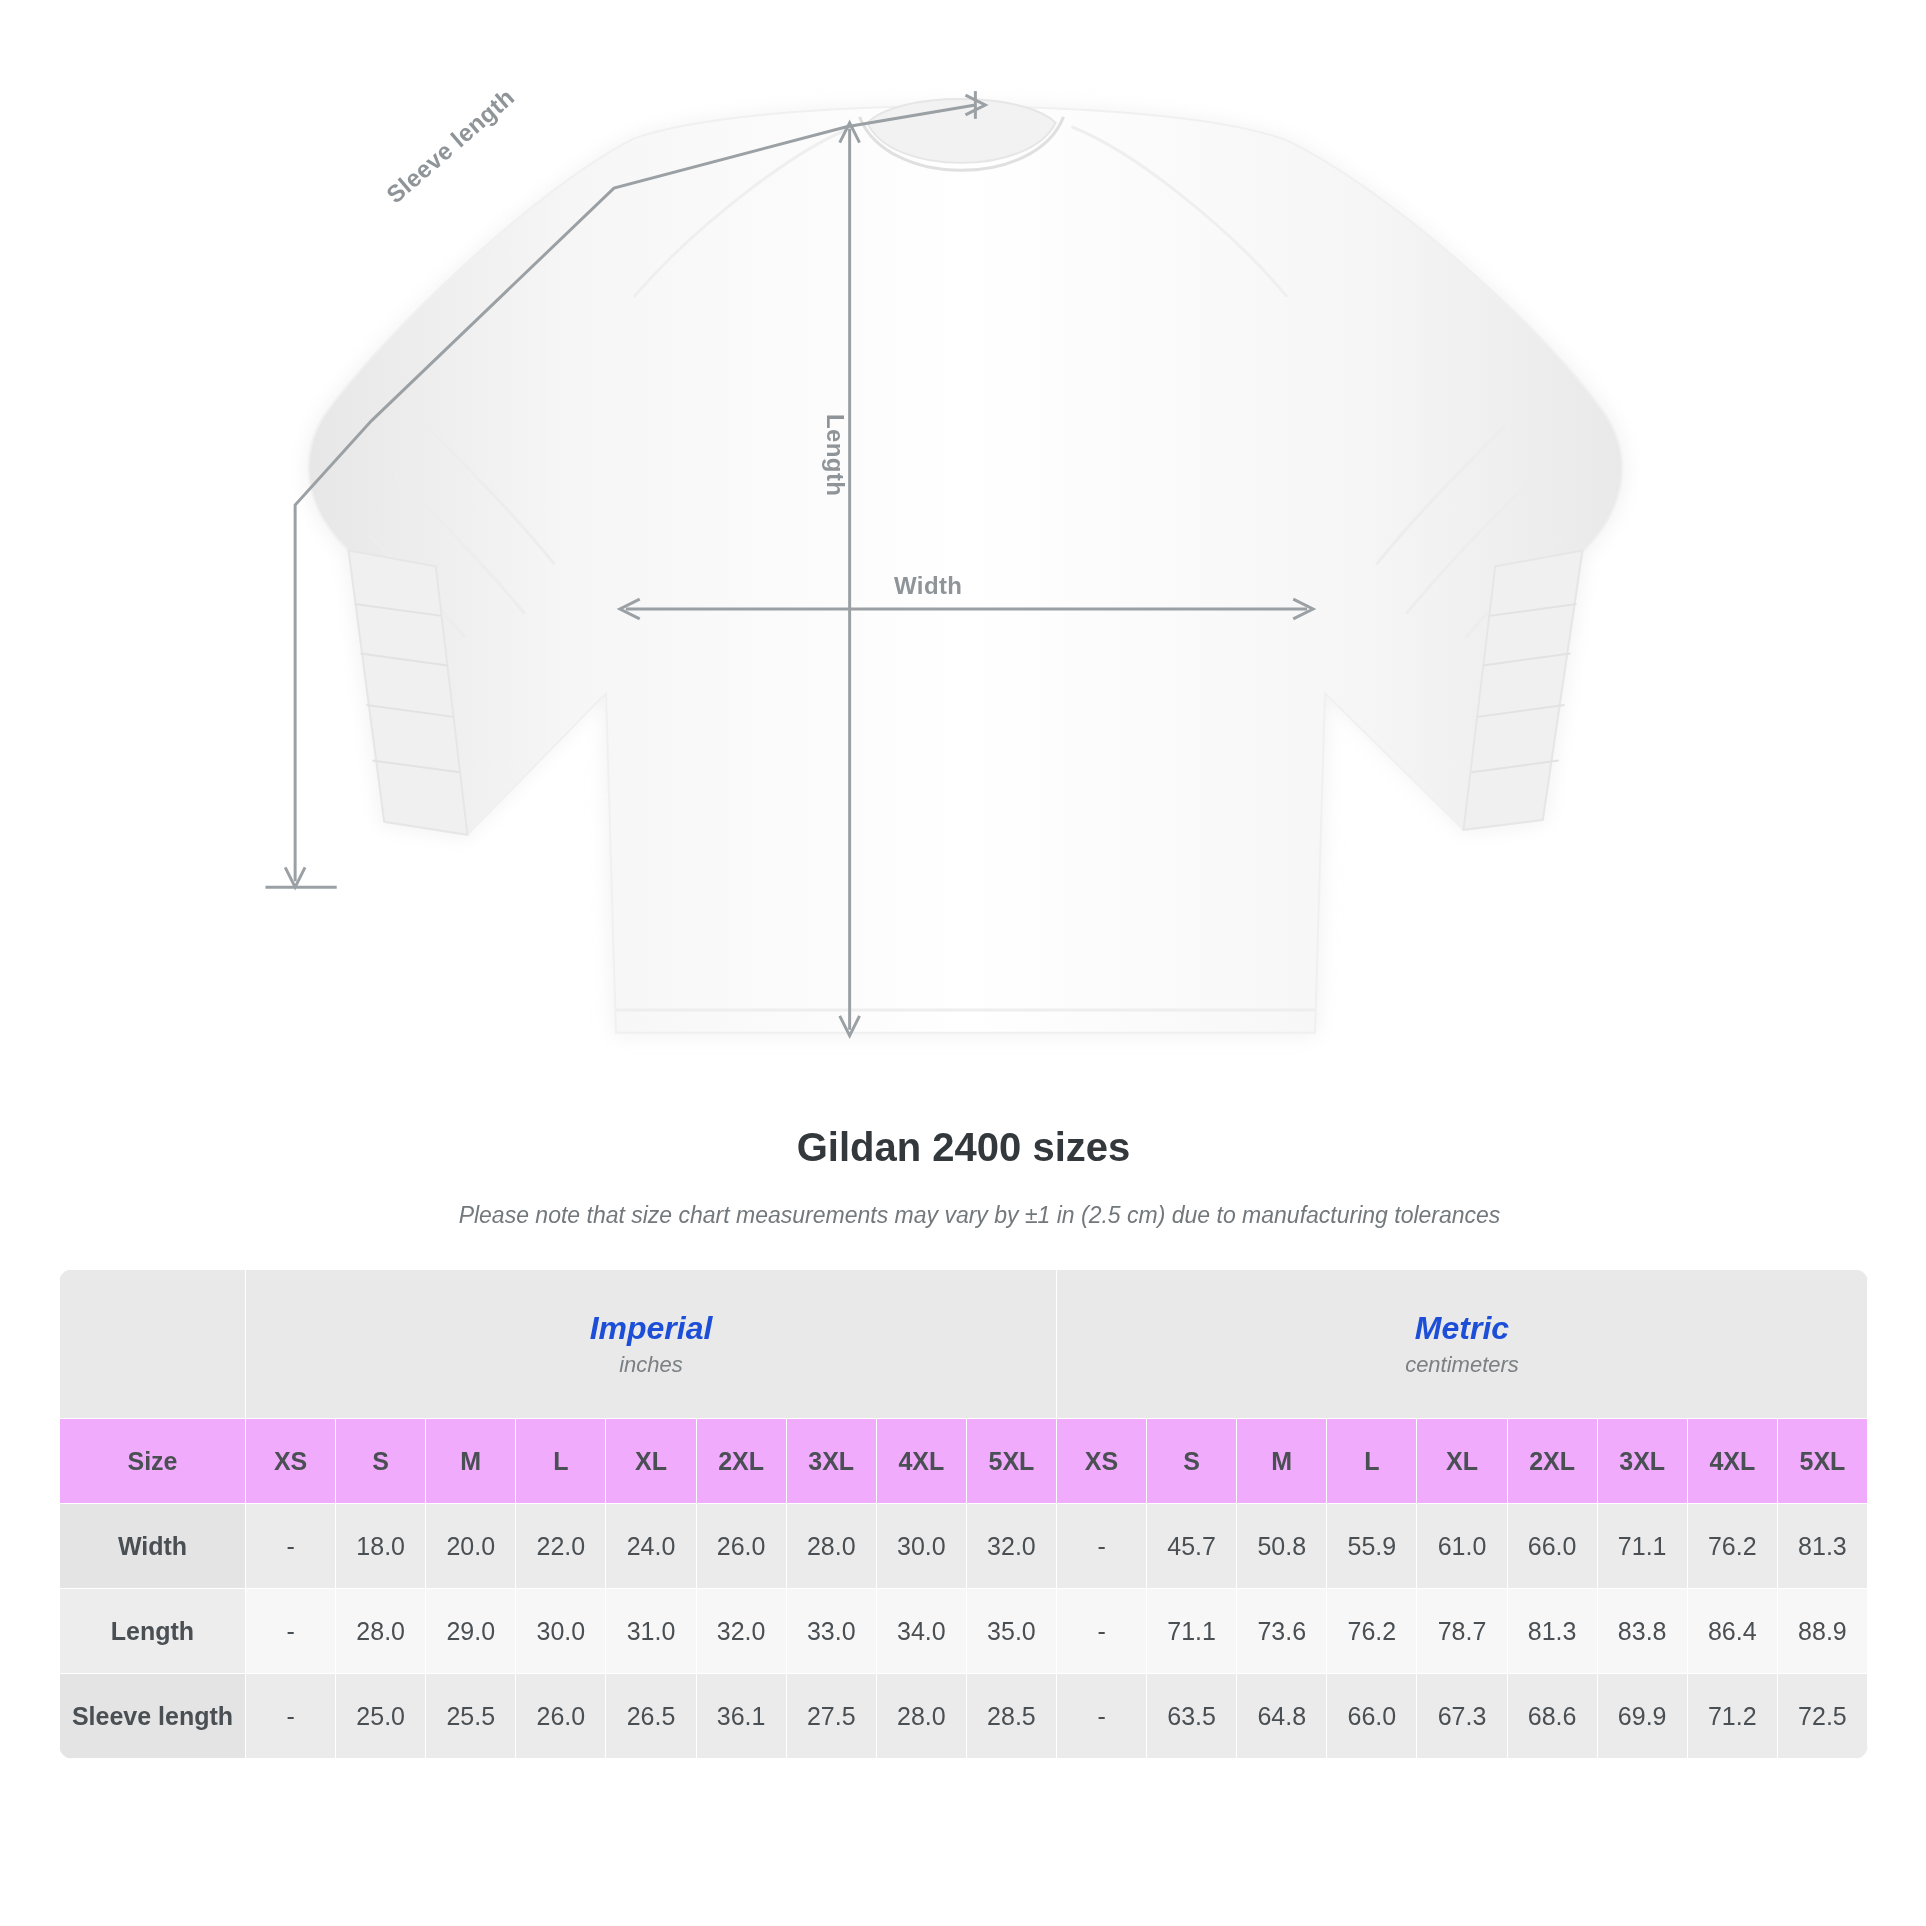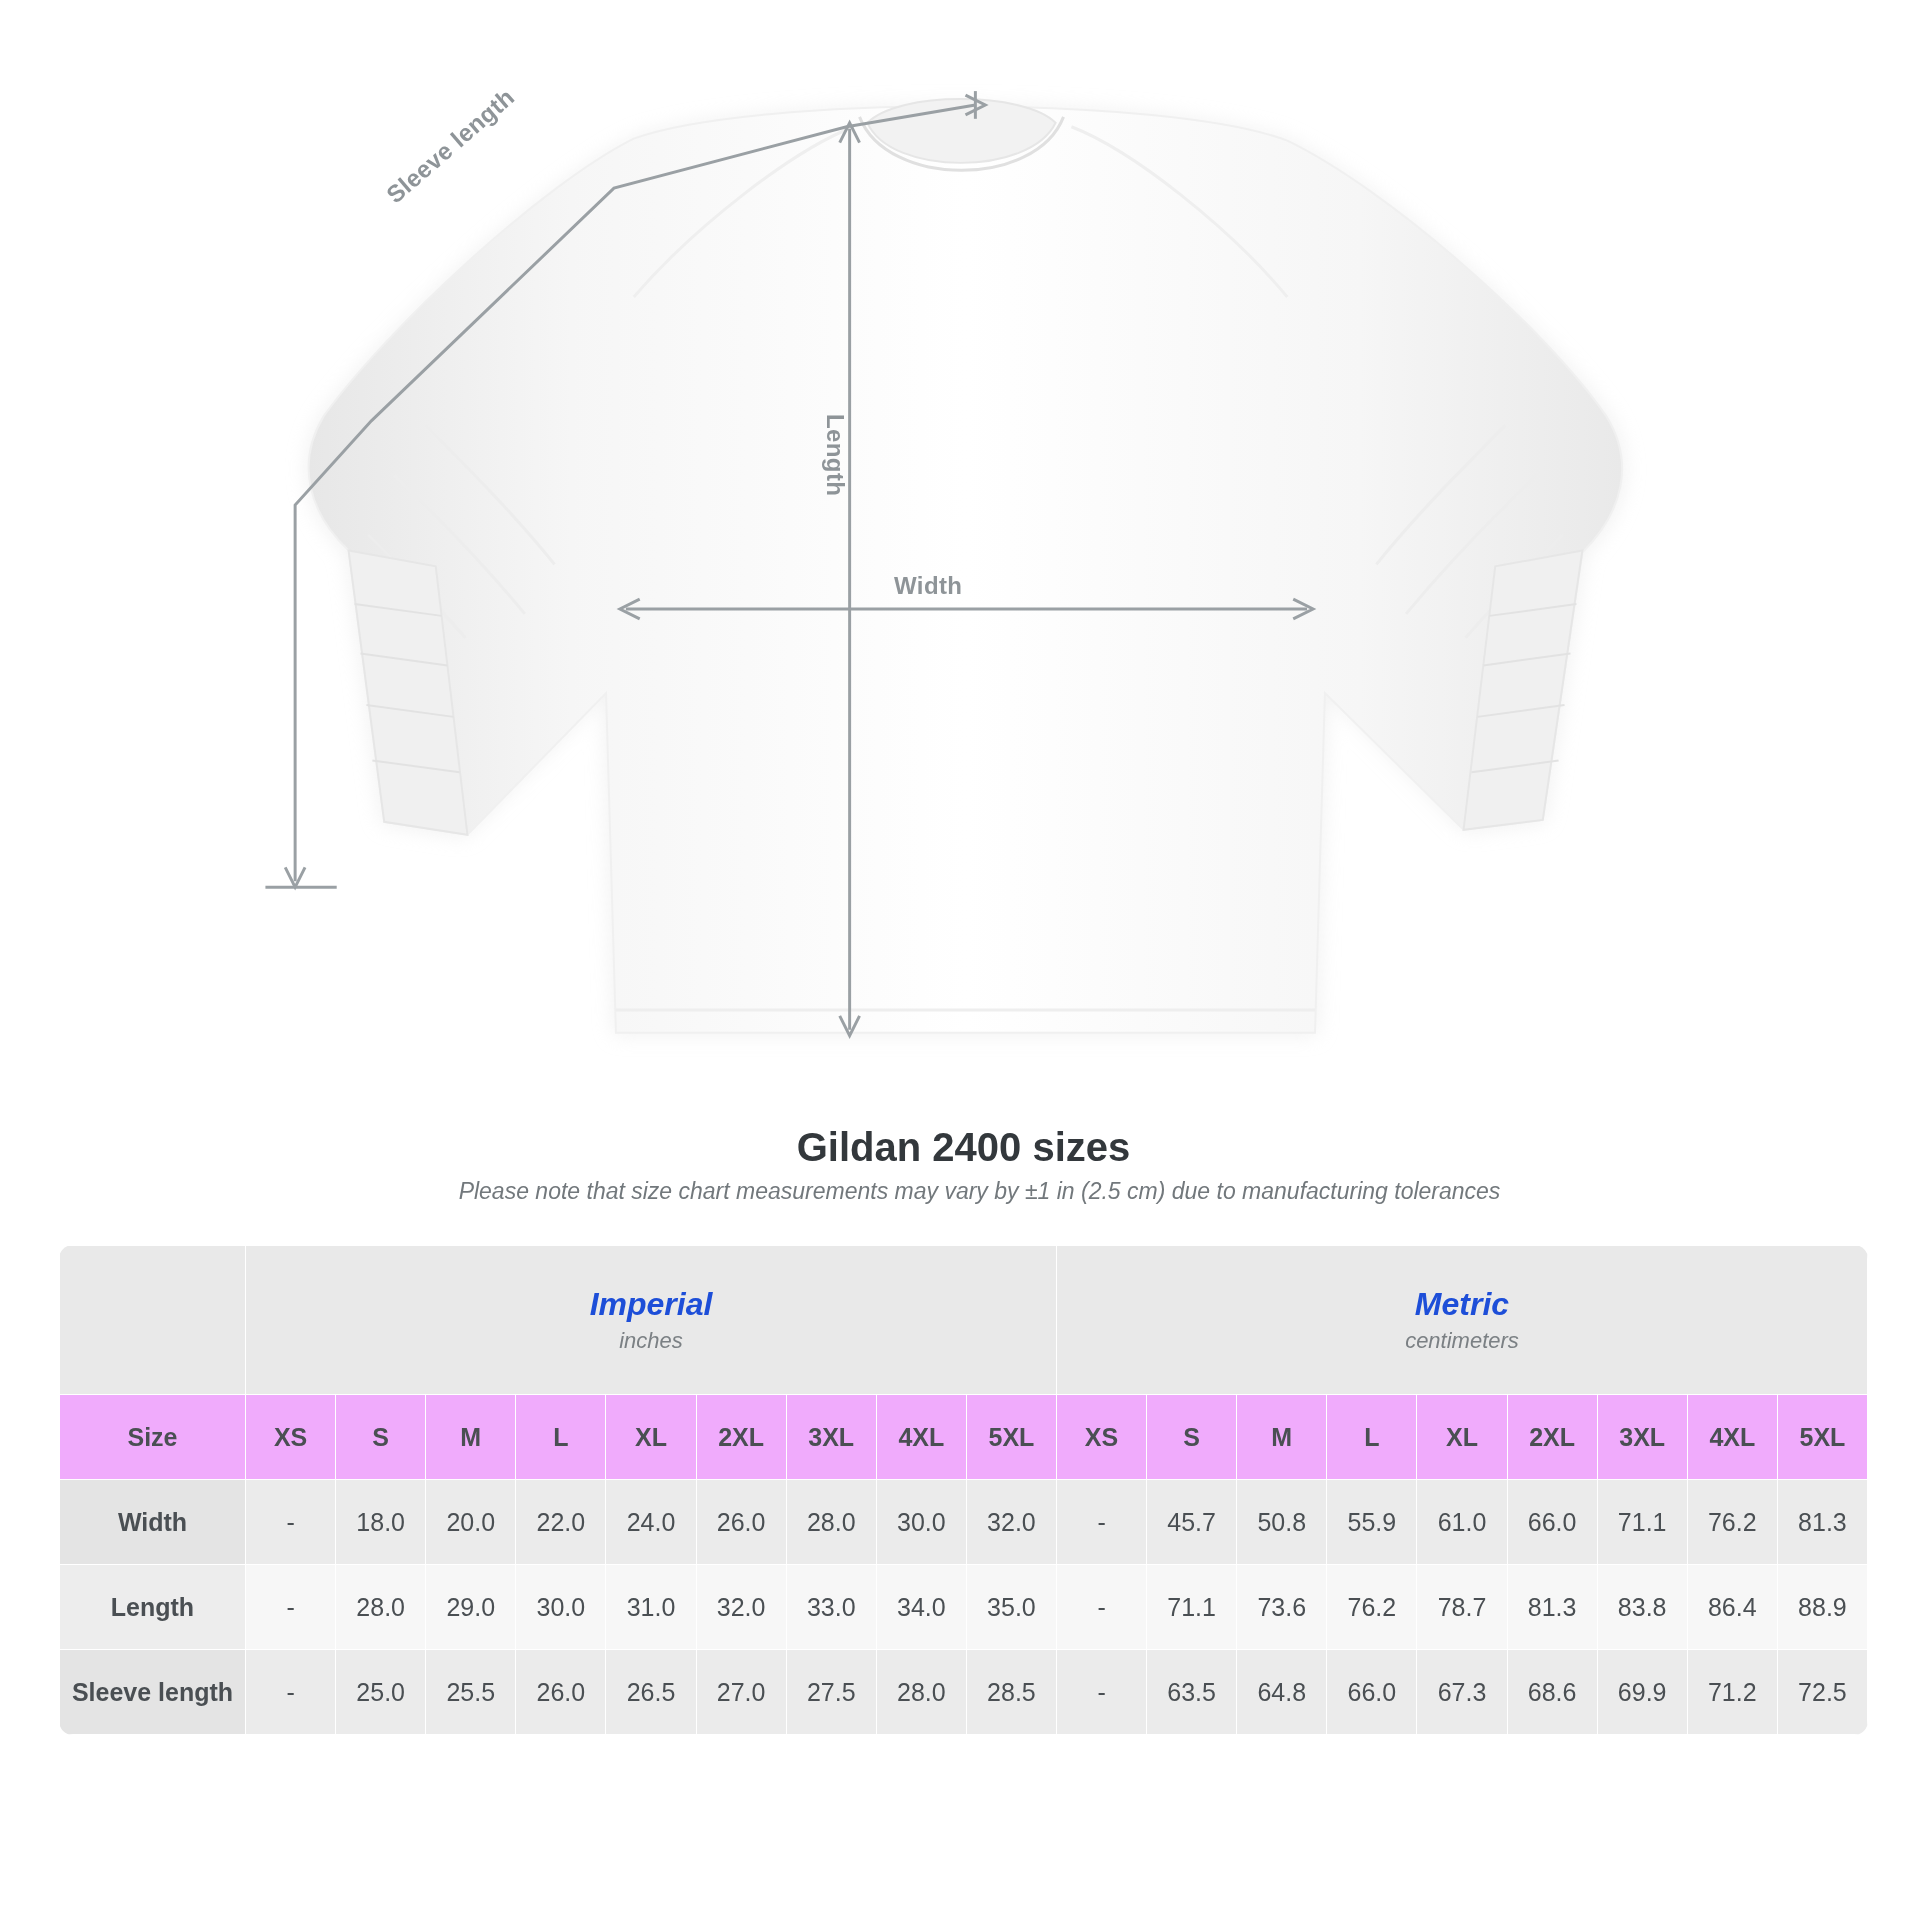--- a/index.html
+++ b/index.html
@@ -59,21 +59,21 @@
 
   
   .title-block {
     text-align: center;
     margin-top: 16px;
   }
   .chart-title {
     font-size: 40px;
     font-weight: bold;
     color: #33383c;
-    margin: 0 0 8px 0;
+    margin: 0 0 32px 0;
   }
   .chart-note {
     font-size: 23px;
     font-style: italic;
     color: #72787c;
     margin: 0;
     padding-left: 32px;
   }
 
   
@@ -345,21 +345,21 @@
           <td class="val">88.9</td>
         </tr>
 
         <tr class="band-a">
           <td class="row-head">Sleeve length</td>
           <td class="val">-</td>
           <td class="val">25.0</td>
           <td class="val">25.5</td>
           <td class="val">26.0</td>
           <td class="val">26.5</td>
-          <td class="val">27.0</td>
+          <td class="val">36.1</td>
           <td class="val">27.5</td>
           <td class="val">28.0</td>
           <td class="val">28.5</td>
           <td class="val">-</td>
           <td class="val">63.5</td>
           <td class="val">64.8</td>
           <td class="val">66.0</td>
           <td class="val">67.3</td>
           <td class="val">68.6</td>
           <td class="val">69.9</td>

